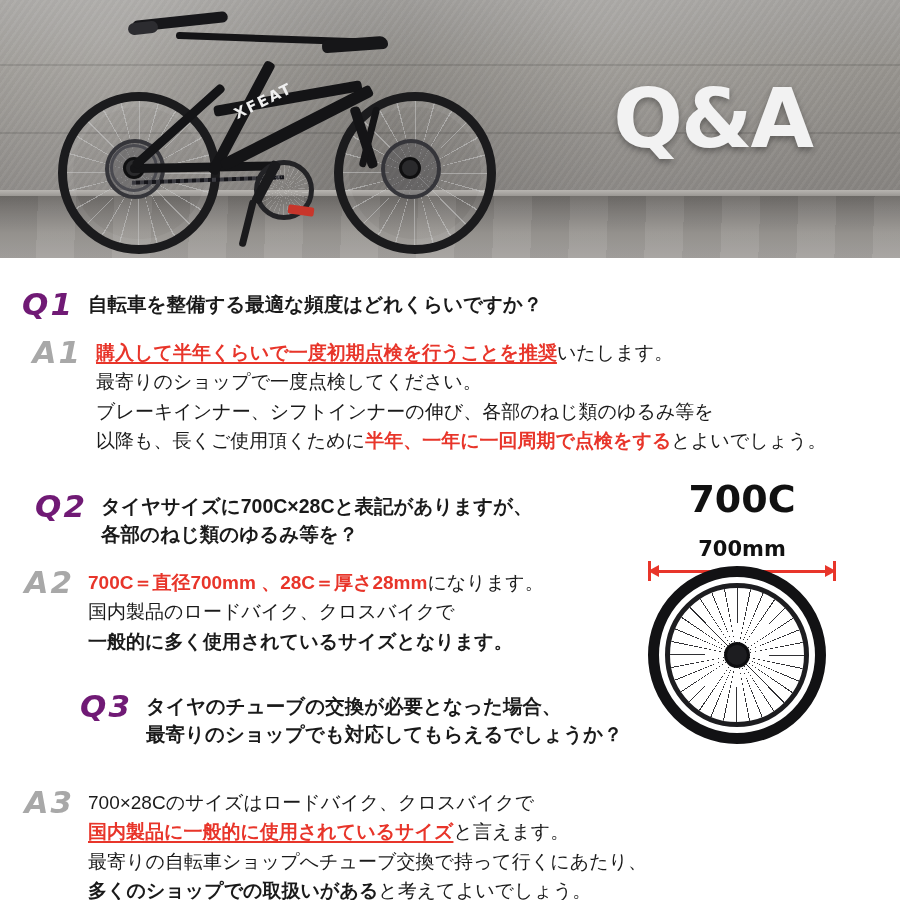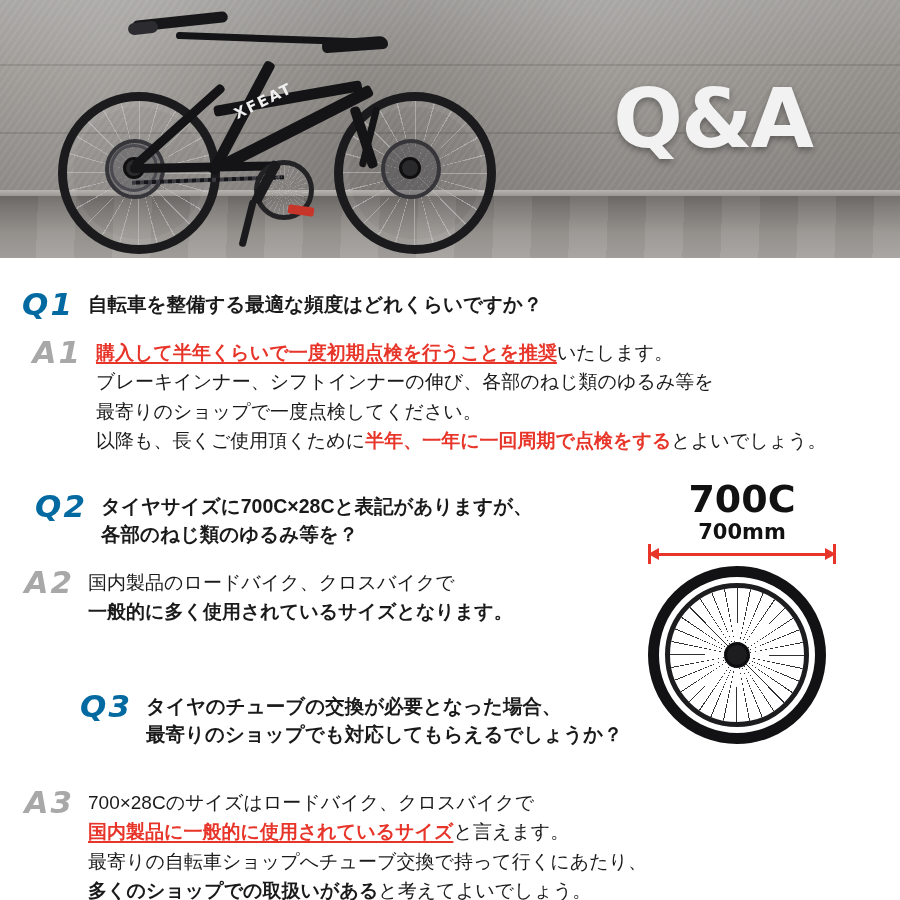--- a/index.html
+++ b/index.html
@@ -230,21 +230,21 @@
   .row {
     display: flex;
     align-items: flex-start;
   }
   .marker {
     width: 88px;
     flex: 0 0 88px;
     text-align: right;
     padding-right: 14px;
     box-sizing: border-box;
-    color: #0369a1;
+    color: #701a75;
     font-family: "DejaVu Sans", sans-serif;
     font-weight: 700;
     font-size: 31px;
     line-height: 1.05;
     letter-spacing: 2px;
     font-style: italic;
   }
   .marker.a { color: #a8a8a8; }
   .qtext {
     flex: 1;
@@ -300,21 +300,21 @@
     color: #111;
     letter-spacing: 0px;
     line-height: 1;
   }
   .diagram .mm-label {
     text-align: center;
     font-family: "DejaVu Sans", sans-serif;
     font-weight: 700;
     font-size: 21px;
     color: #111;
-    margin-top: 4px;
+    margin-top: 21px;
     line-height: 1;
   }
   .arrowbar {
     position: relative;
     margin: 5px auto 0;
     width: 188px;
     height: 12px;
   }
   .arrowbar .shaft {
     position: absolute;
@@ -430,41 +430,42 @@
         <div class="marker q">Q1</div>
         <div class="qtext">自転車を整備する最適な頻度はどれくらいですか？</div>
       </div>
     </div>
 
     <div class="qa-block a1">
       <div class="row">
         <div class="marker a">A1</div>
         <div class="atext">
           <div class="line"><span class="redline">購入して半年くらいで一度初期点検を行うことを推奨</span><span>いたします。</span></div>
+          <div class="line">最寄りのショップで一度点検してください。</div>
           <div class="line">ブレーキインナー、シフトインナーの伸び、各部のねじ類のゆるみ等を</div>
-          <div class="line">最寄りのショップで一度点検してください。</div>
           <div class="line"><span>以降も、長くご使用頂くために</span><span class="red">半年、一年に一回周期で点検をする</span><span>とよいでしょう。</span></div>
         </div>
       </div>
     </div>
 
     <div class="qa-block q2">
       <div class="row">
         <div class="marker q">Q2</div>
         <div class="qtext">
           <div class="line">タイヤサイズに700C×28Cと表記がありますが、</div>
           <div class="line">各部のねじ類のゆるみ等を？</div>
         </div>
       </div>
     </div>
 
     <div class="qa-block a2">
       <div class="row">
         <div class="marker a">A2</div>
         <div class="atext">
+          <div class="line"><span class="red">700C＝直径700mm 、28C＝厚さ28mm</span><span>になります。</span></div>
           <div class="line">国内製品のロードバイク、クロスバイクで</div>
           <div class="line bold">一般的に多く使用されているサイズとなります。</div>
         </div>
       </div>
     </div>
 
     <div class="diagram">
       <div class="size-label">700C</div>
       <div class="mm-label">700mm</div>
       <div class="arrowbar">

